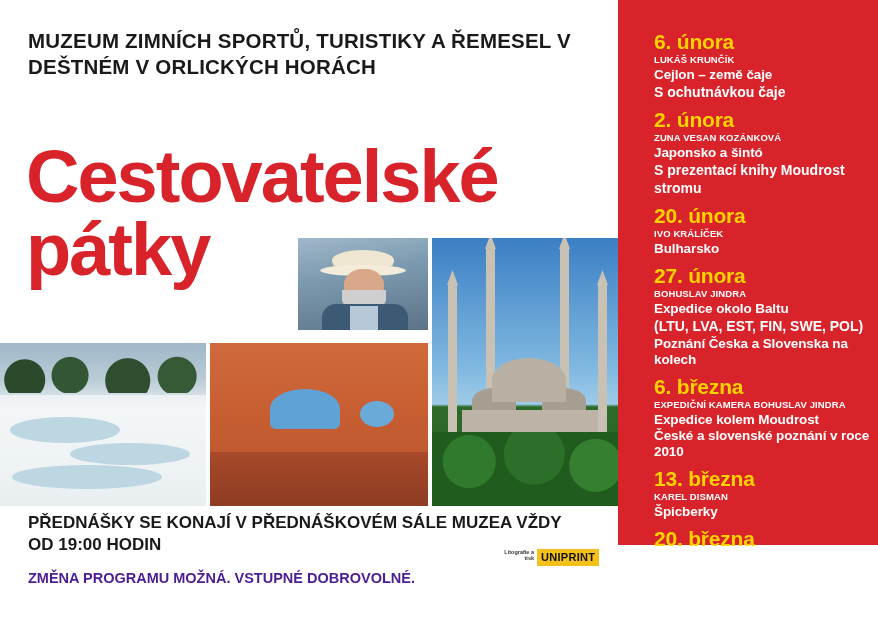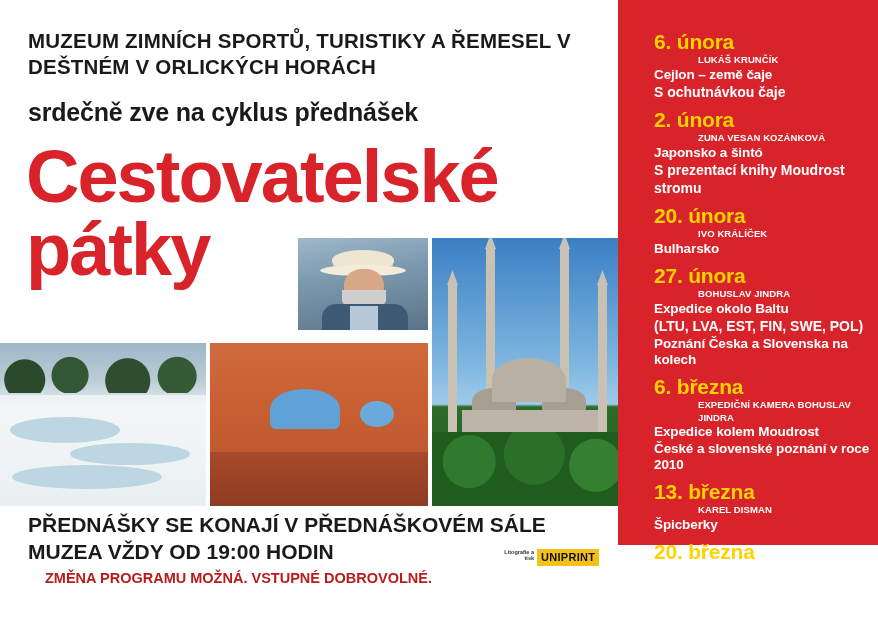--- a/index.html
+++ b/index.html
@@ -247,34 +247,34 @@
     width: 218px; height: 54px;
     background: linear-gradient(180deg,#a8492a 0%, #8e3c22 100%);
   }
 
   
   .venue-line {
     position: absolute;
     left: 28px;
     top: 512px;
     width: 560px;
-    font-size: 21px;
+    font-size: 17px;
     font-weight: bold;
     line-height: 1.28;
     color: #1a1a1a;
     text-transform: uppercase;
   }
   .note-line {
     position: absolute;
-    left: 45px;
+    left: 28px;
     top: 570px;
     width: 470px;
     font-size: 14.5px;
     font-weight: bold;
-    color: #b91c1c;
+    color: #4c1d95;
     text-transform: uppercase;
   }
 
   .logo-box {
     position: absolute;
     left: 500px;
     top: 549px;
     width: 105px;
     height: 22px;
     display: flex;
@@ -323,21 +323,20 @@
     font-weight: bold;
     line-height: 1.14;
     letter-spacing: -0.2px;
   }
   .lec-speaker {
     font-size: 9.5px;
     font-weight: bold;
     letter-spacing: 0.1px;
     line-height: 1.35;
     text-transform: uppercase;
-    margin-left: 44px;
   }
   .lec-title {
     font-size: 13.5px;
     font-weight: bold;
     line-height: 1.2;
     letter-spacing: -0.1px;
   }
   .lec-note {
     font-size: 14px;
     font-weight: bold;
@@ -346,21 +345,20 @@
 </style>
 </head>
 <body>
 
 <div id="poster">
 
   <div class="left-panel">
 
     <div class="museum-line">MUZEUM ZIMNÍCH SPORTŮ, TURISTIKY A ŘEMESEL V DEŠTNÉM V ORLICKÝCH HORÁCH</div>
 
-    <div class="invite-line">srdečně zve na cyklus přednášek</div>
 
     <div class="main-title">
       <span class="l1">Cestovatelské</span>
       <span class="l2">pátky</span>
     </div>
 
     <div class="photo photo-portrait">
       <div class="portrait-hat"></div>
       <div class="portrait-brim"></div>
       <div class="portrait-face"></div>

